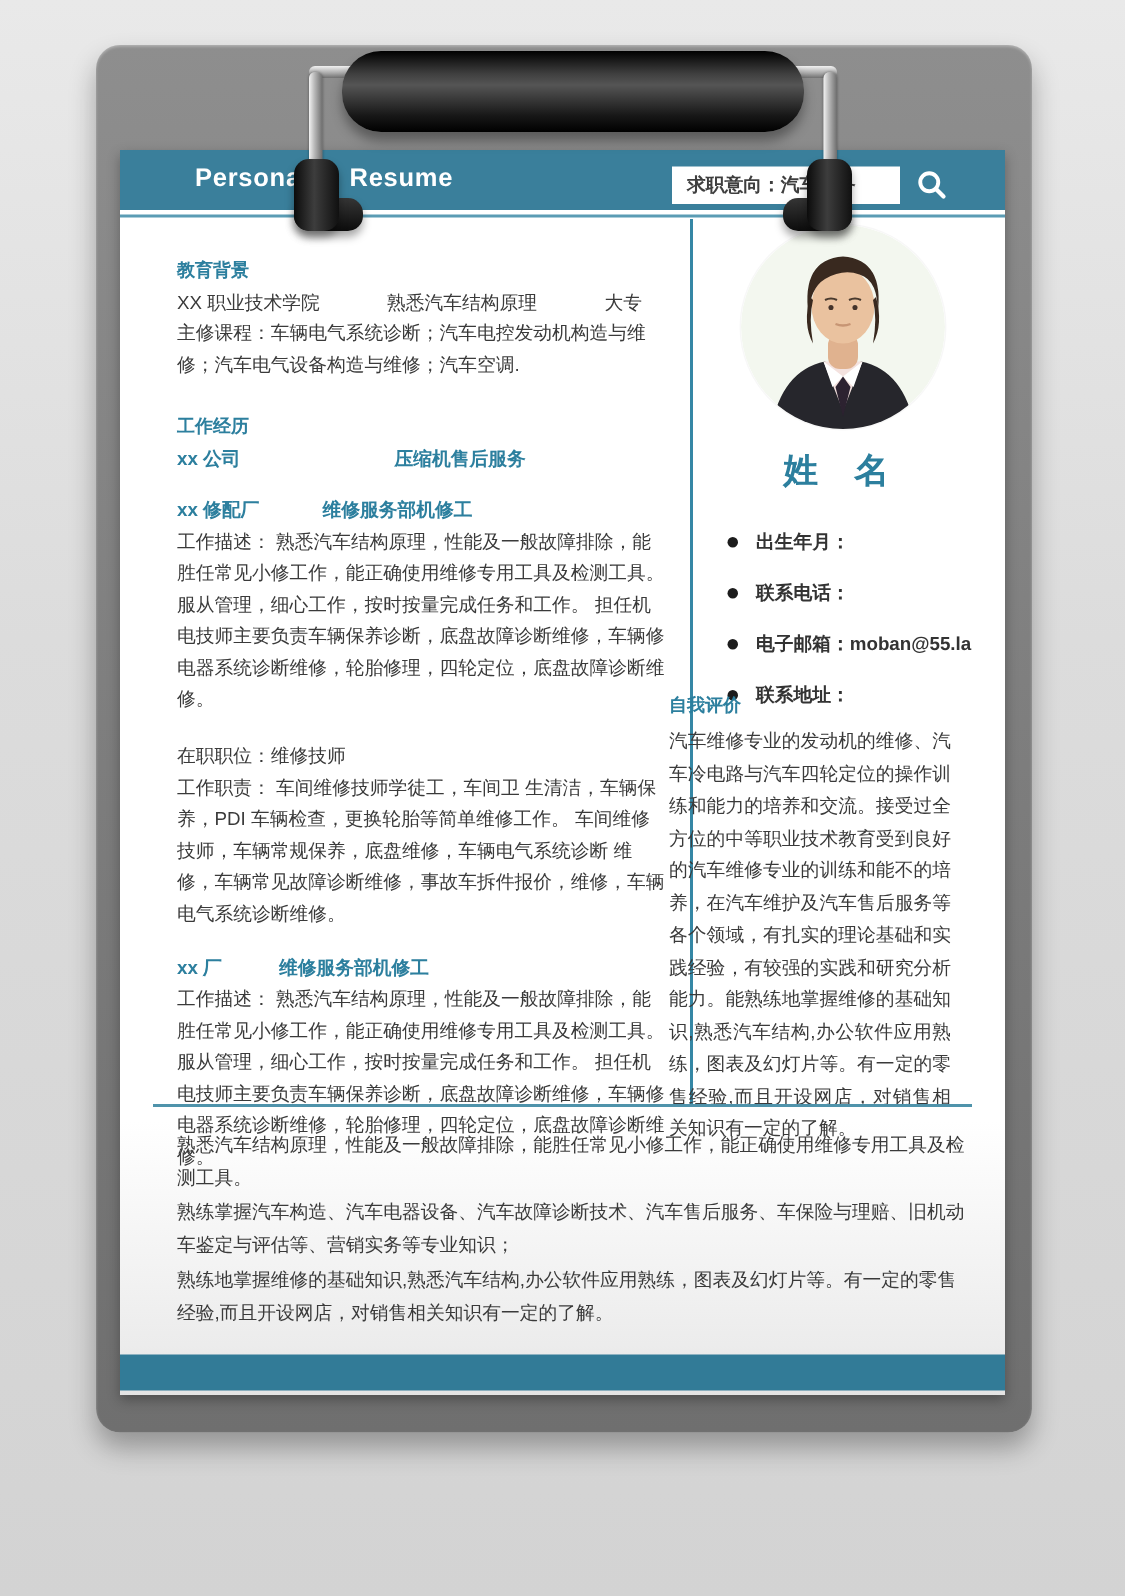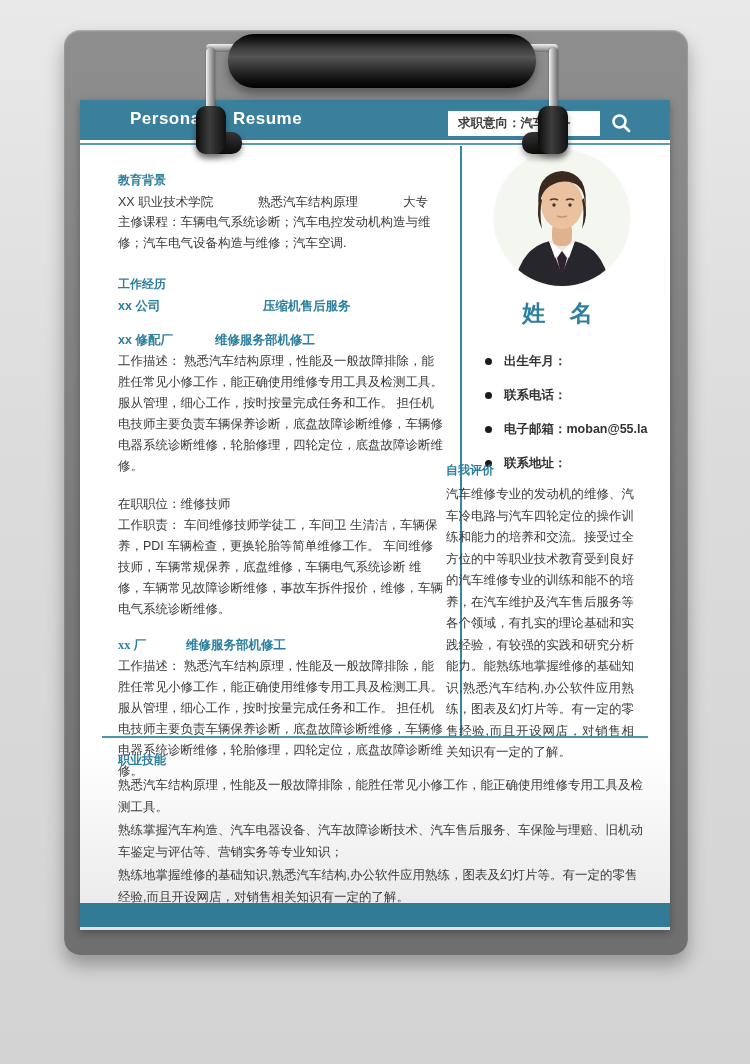--- a/index.html
+++ b/index.html
@@ -39,21 +39,21 @@
   .header-underline{position:absolute;left:0;right:0;top:43px;height:2px;background:#5b9cb4;}
   .v-divider{position:absolute;left:380px;top:46px;width:2px;height:592px;background:#3587a5;}
   h3.sec{margin:0 0 5px 0;font-size:12px;color:#2c7f9e;font-weight:bold;}
   .body-txt{font-size:12.5px;color:#3a3a3a;line-height:21px;margin:0;}
   
   .edu{position:absolute;left:38px;top:72px;width:326px;}
   .edu-row{display:flex;justify-content:space-between;padding-right:16px;font-size:12.5px;color:#3a3a3a;margin:2px 0 1px 0;}
   .exp{position:absolute;left:38px;top:176px;width:326px;}
   .job{margin-bottom:17px;}
   .job-head{display:flex;font-size:12.5px;font-weight:bold;color:#2c7f9e;margin-bottom:2px;}
-  .cw1{min-width:145px;} .cw2{min-width:97px;} .cw3{min-width:68px;font-family:Liberation Serif, serif;}
+  .cw1{min-width:145px;} .cw2{min-width:97px;} .cw3{min-width:68px;}
   .pos-line{font-size:12.5px;color:#3a3a3a;line-height:21px;font-family:Liberation Serif, serif;}
   
   .photo{position:absolute;left:414px;top:50px;width:136px;height:136px;border-radius:50%;overflow:hidden;box-shadow:0 0 0 1px rgba(0,0,0,.03);}
   .name{position:absolute;left:378px;top:186px;width:208px;text-align:center;font-size:23px;font-weight:bold;color:#2c7f9e;letter-spacing:9px;margin-top:12px;}
   .contacts{position:absolute;left:392px;top:240px;width:186px;list-style:none;margin:13px;padding:0;}
   .contacts li{display:flex;align-items:center;margin-bottom:17px;}
   .dot{width:7px;height:7px;border-radius:50%;background:#1c1c1c;margin-right:12px;flex:none;}
   .contacts li span{font-size:12.5px;color:#333;font-weight:bold;white-space:nowrap;}
   .selfeval{position:absolute;left:366px;top:362px;width:188px;}
   .selfeval p{font-size:12.5px;color:#3a3a3a;line-height:21.5px;margin:0;text-align:justify;}
@@ -188,21 +188,20 @@
       </li>
     </ul>
 
     <div class="selfeval">
       <h3 class="sec">自我评价</h3>
       <p>汽车维修专业的发动机的维修、汽车冷电路与汽车四轮定位的操作训练和能力的培养和交流。接受过全方位的中等职业技术教育受到良好的汽车维修专业的训练和能不的培养，在汽车维护及汽车售后服务等各个领域，有扎实的理论基础和实践经验，有较强的实践和研究分析能力。能熟练地掌握维修的基础知识,熟悉汽车结构,办公软件应用熟练，图表及幻灯片等。有一定的零售经验,而且开设网店，对销售相关知识有一定的了解。</p>
     </div>
 
     <div class="hr-line"></div>
     <div class="skills">
-      <h3 class="sec">职业技能</h3>
       <p>熟悉汽车结构原理，性能及一般故障排除，能胜任常见小修工作，能正确使用维修专用工具及检测工具。</p>
       <p>熟练掌握汽车构造、汽车电器设备、汽车故障诊断技术、汽车售后服务、车保险与理赔、旧机动车鉴定与评估等、营销实务等专业知识；</p>
       <p>熟练地掌握维修的基础知识,熟悉汽车结构,办公软件应用熟练，图表及幻灯片等。有一定的零售经验,而且开设网店，对销售相关知识有一定的了解。</p>
     </div>
     <div class="bottom-band"></div>
   </div>
 
   <div class="wire-h wl-h"></div>
   <div class="wire-v wl-v"></div>
   <div class="wire-h wr-h"></div>

